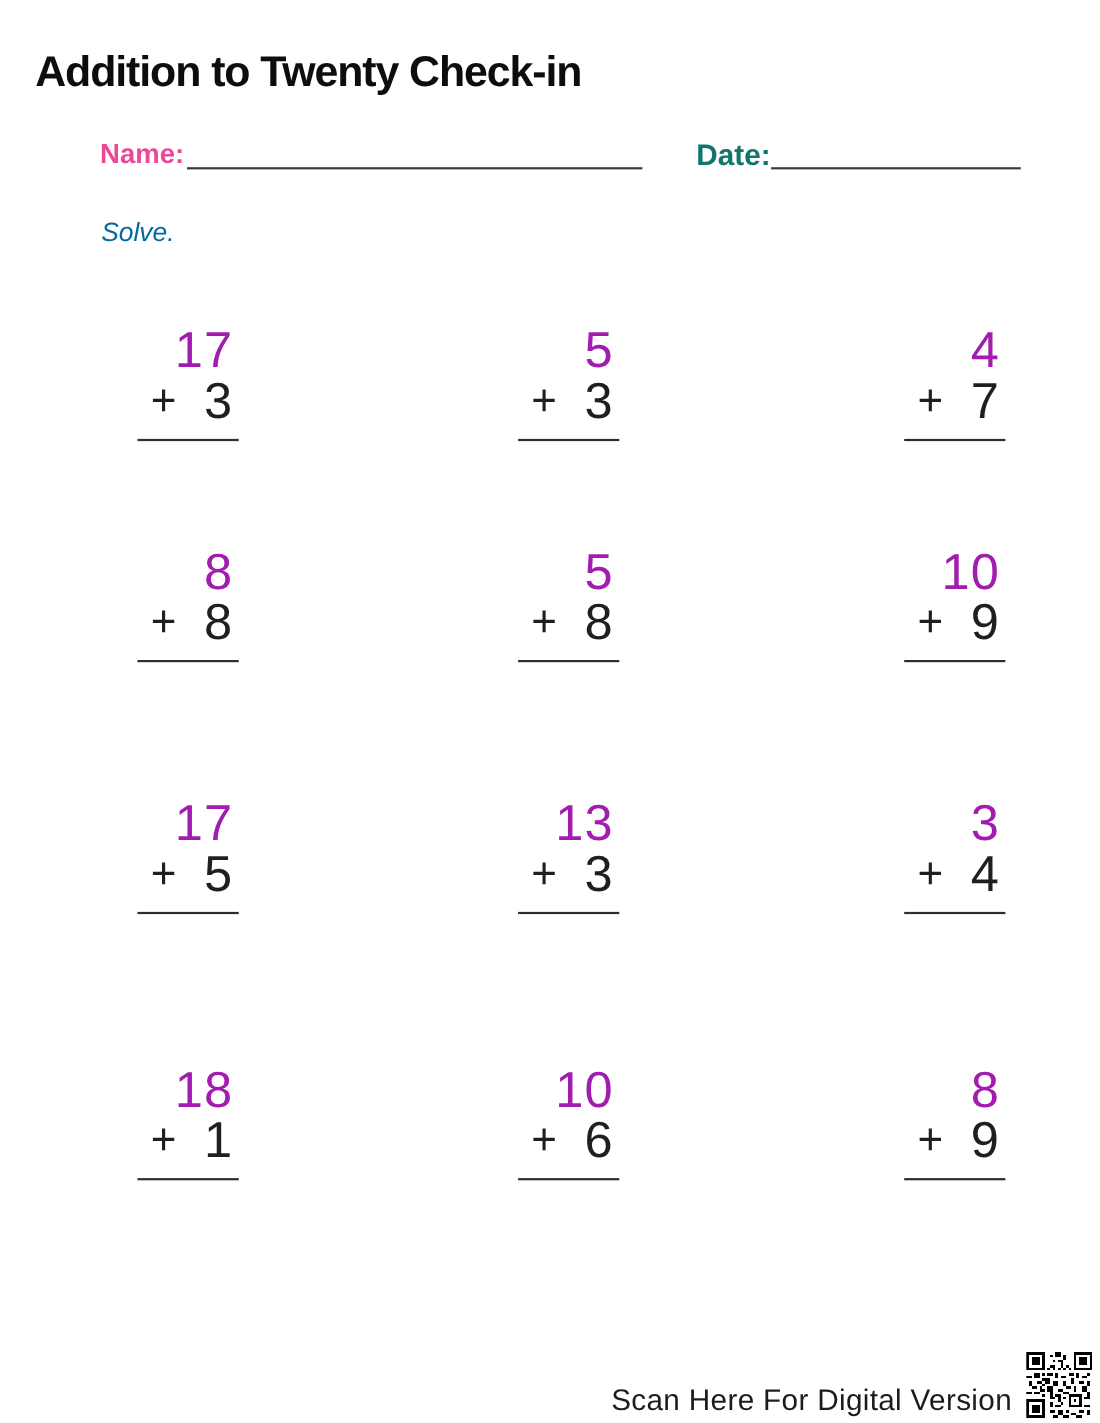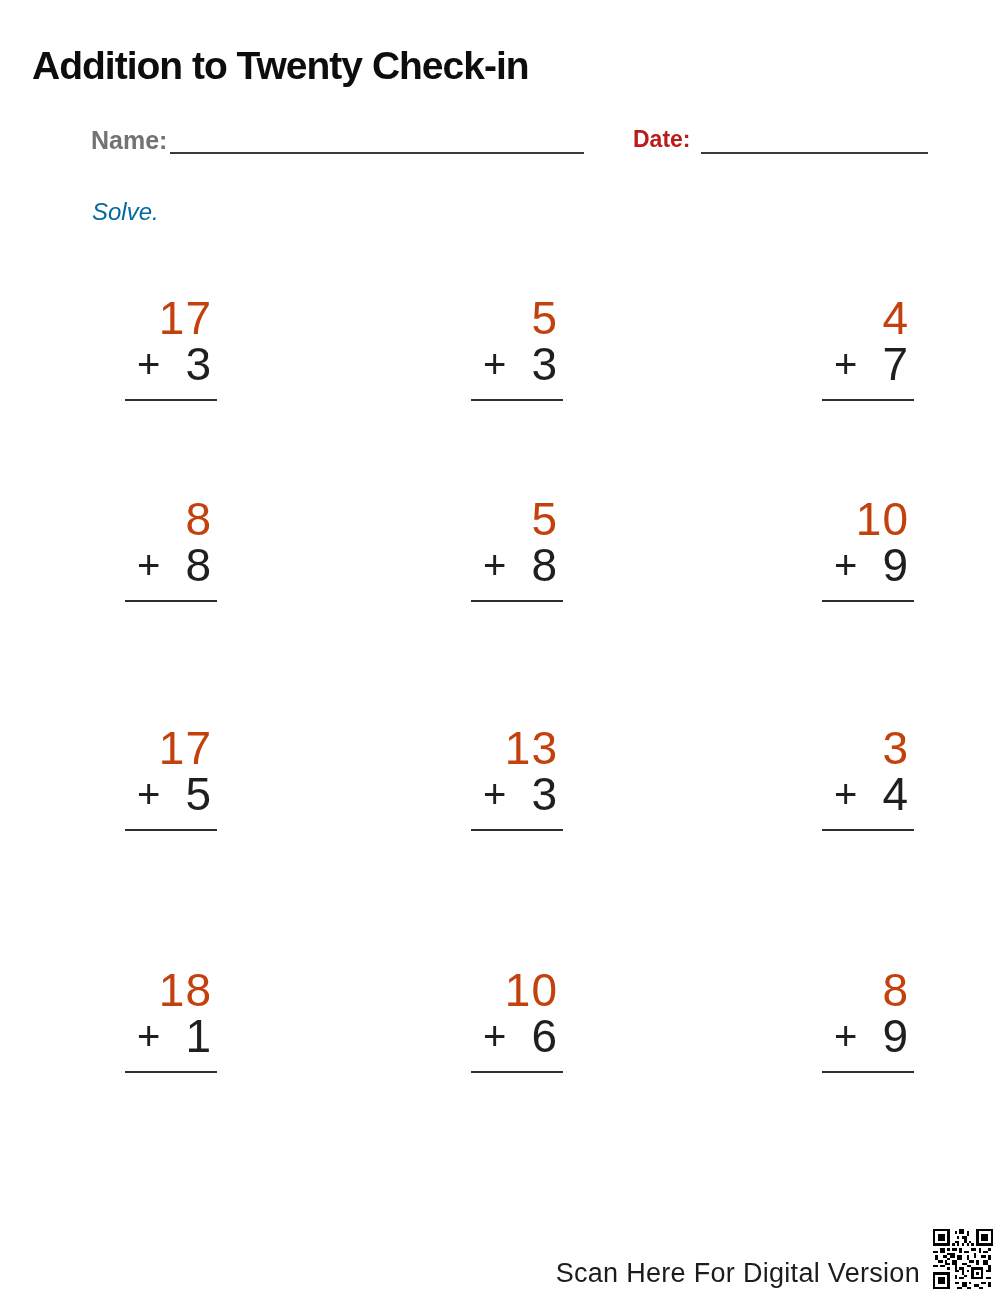--- a/index.html
+++ b/index.html
@@ -22,29 +22,29 @@
     width: 100%;
     text-align: left;
     font-size: 39px;
     font-weight: bold;
     letter-spacing: -1px;
     color: #0d0d0d;
     padding-left: 32px;
   }
   .name-label {
     position: absolute; left: 91px; top: 126px;
-    font-size: 25px; font-weight: bold; color: #737373;
+    font-size: 25px; font-weight: bold; color: #ec4899;
   }
   .name-line {
     position: absolute; left: 170px; top: 152px;
     width: 414px; height: 0; border-bottom: 2px solid #3a3a3a;
   }
   .date-label {
     position: absolute; left: 633px; top: 126px;
-    font-size: 23px; font-weight: bold; color: #b91c1c;
+    font-size: 27px; font-weight: bold; color: #0f766e;
   }
   .date-line {
     position: absolute; left: 701px; top: 152px;
     width: 227px; height: 0; border-bottom: 2px solid #3a3a3a;
   }
   .instruction {
     position: absolute; left: 92px; top: 198px;
     font-size: 24px; font-style: italic; color: #0369a1;
   }
 
@@ -52,21 +52,21 @@
   .problem { position: absolute; width: 92px; }
   .c1 { left: 125px; }
   .c2 { left: 471px; }
   .c3 { left: 822px; }
   .r1 { top: 296px; }
   .r2 { top: 497px; }
   .r3 { top: 726px; }
   .r4 { top: 968px; }
   .p-top {
     font-size: 46px; line-height: 44px; font-weight: 400;
-    text-align: right; padding-right: 5px; color: #c2410c;
+    text-align: right; padding-right: 5px; color: #a21caf;
     letter-spacing: 1px;
   }
   .p-add {
     display: flex; justify-content: space-between; align-items: flex-end;
     font-size: 46px; line-height: 44px; margin-top: 2px;
     padding: 0 5px 0 12px; color: #1f1f1f; letter-spacing: 1px;
   }
   .p-op { font-size: 40px; line-height: 44px; }
   .p-line { margin-top: 13px; border-top: 2px solid #2e2e2e; }
 

